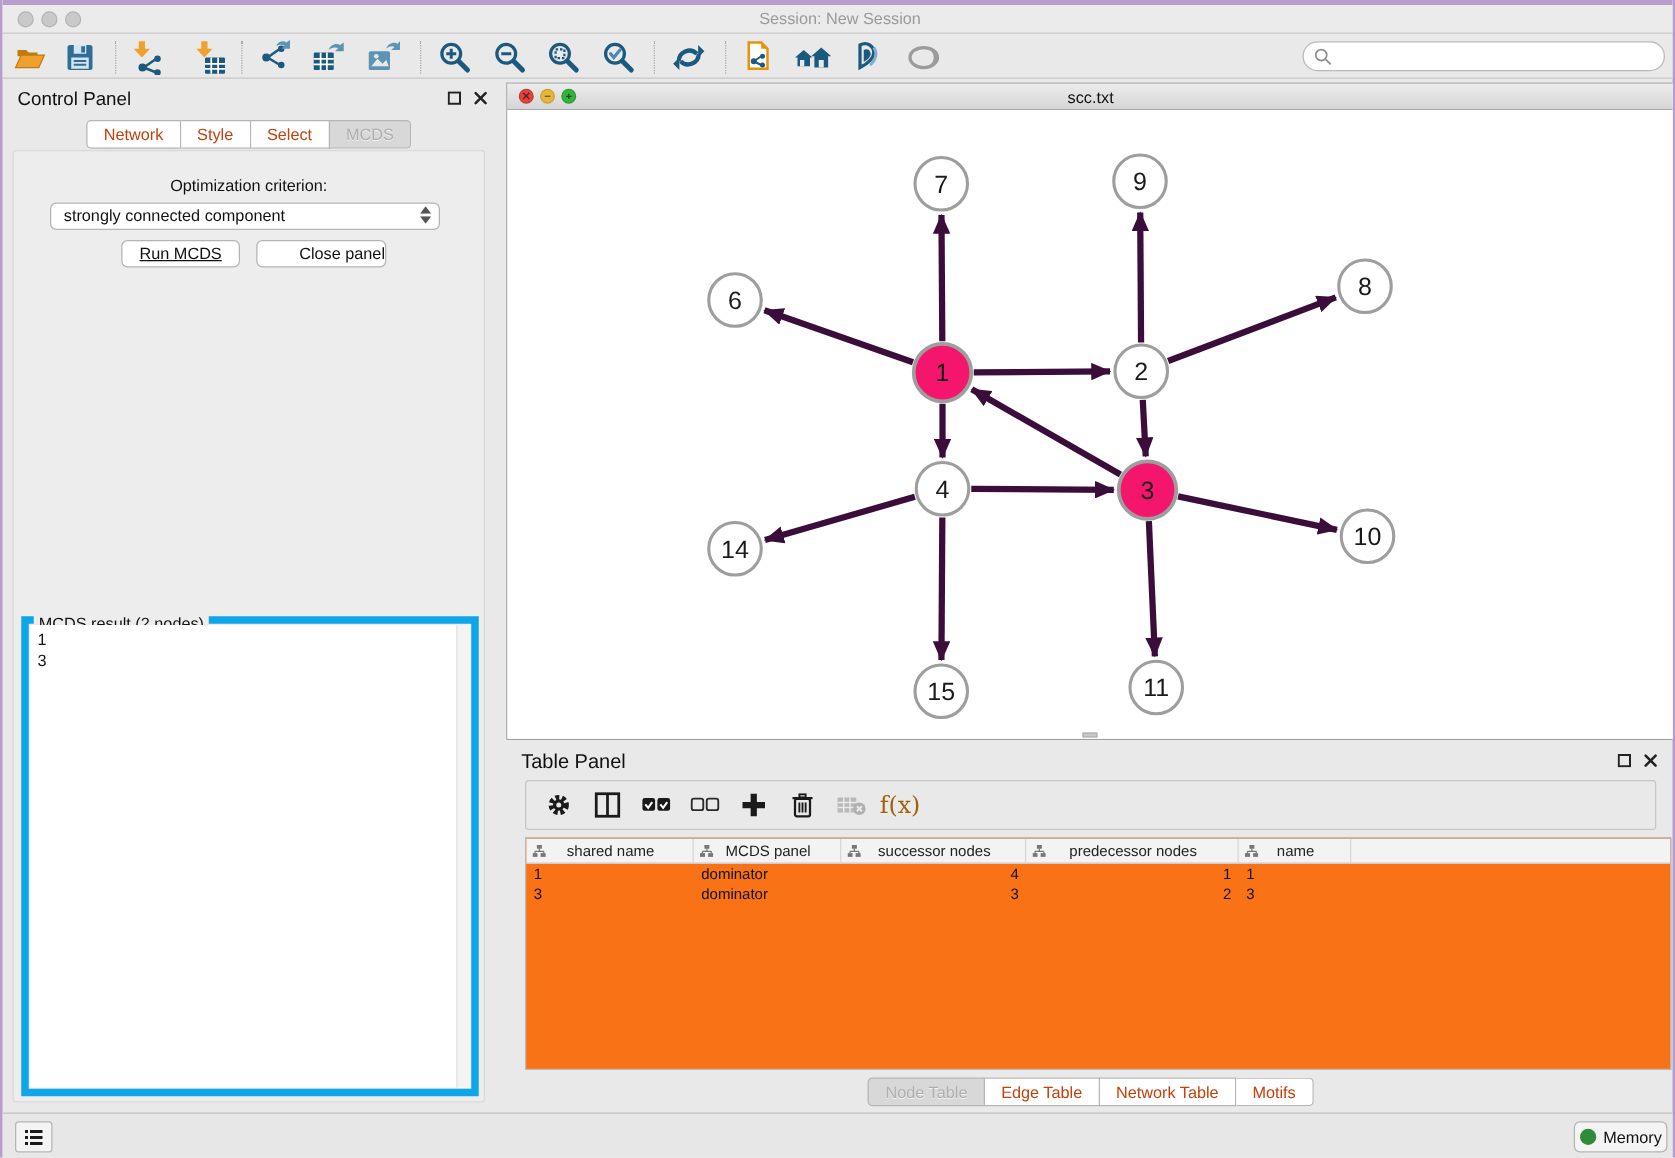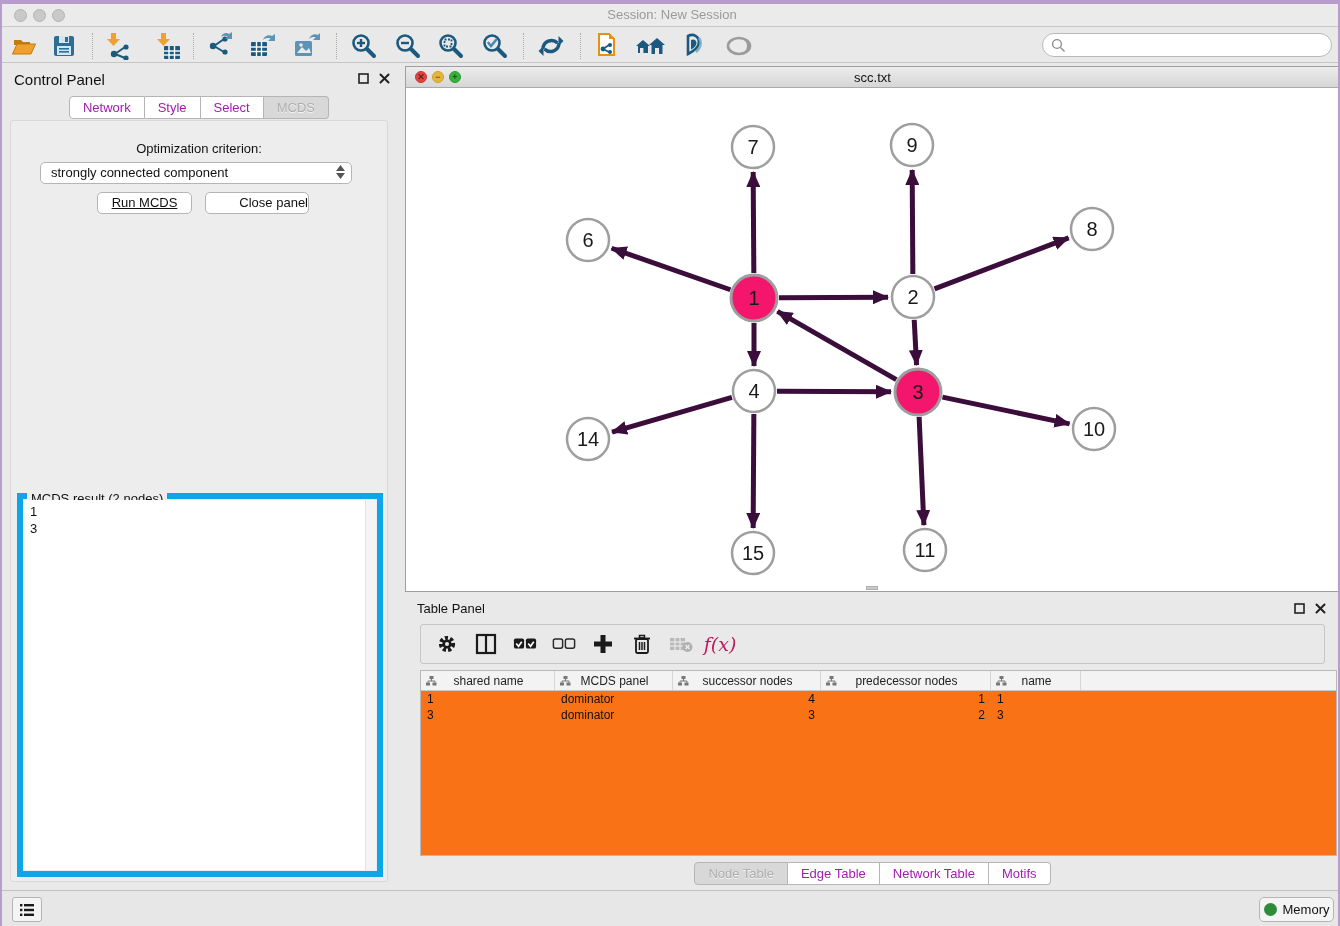--- a/index.html
+++ b/index.html
@@ -23,21 +23,21 @@
   
   .toolbar { left:0; top:28px; width:1340px; height:35px; background:#e9e9e9; border-bottom:1px solid #c6c6c6; }
   .tb-icon { position:absolute; top:3px; width:30px; height:30px; display:flex; align-items:center; justify-content:center; cursor:pointer; }
   .tb-sep { position:absolute; top:5px; height:26px; width:0; border-left:1px dotted #a9a9a9; }
   .searchbox { position:absolute; top:5px; left:1040px; width:290px; height:24px; background:#fff; border:1px solid #b9b9b9; border-radius:12px; display:flex; align-items:center; padding-left:8px; }
 
   
   .cp-title { left:12px; top:71px; font-size:15px; color:#111; }
   .panel-btns { display:flex; gap:10px; align-items:center; }
   .cp-tabs, .tp-tabs { display:flex; }
-  .tab { font-size:13px; padding:2px 13px; background:#fff; border:1px solid #b5b5b5; border-left:none; color:#a21caf; line-height:17px; cursor:pointer; }
+  .tab { font-size:13px; padding:2px 13px; background:#fff; border:1px solid #b5b5b5; border-left:none; color:#c2410c; line-height:17px; cursor:pointer; }
   .tab:first-child { border-left:1px solid #b5b5b5; border-radius:4px 0 0 4px; }
   .tab:last-child { border-radius:0 4px 4px 0; }
   .tab.sel { background:#d8d8d8; color:#aeaeae; text-shadow:0 1px 0 #f3f3f3; cursor:default; }
   .cp-content { left:8px; top:120px; width:378px; height:762px; background:#ededed; border:1px solid #d9d9d9; border-radius:3px; }
   .opt-label { width:100%; text-align:center; top:20px; font-size:13px; color:#111; }
   .dropdown { left:29px; top:41px; width:312px; height:22px; background:#fff; border:1px solid #b5b5b5; border-radius:5px; font-size:13px; line-height:20px; padding-left:10px; color:#111; cursor:pointer; }
   .dd-arrows { position:absolute; right:6px; top:2px; display:flex; flex-direction:column; gap:2px; }
   .btn { position:absolute; height:22px; background:#fff; border:1px solid #b5b5b5; border-radius:5px; font-size:13px; color:#111; text-align:center; line-height:20px; cursor:pointer; }
   .groupbox { left:6px; top:372px; width:366px; height:384px; border:6px solid #0ea5e9; }
   .groupbox-label { position:absolute; top:-8px; left:4px; background:#ededed; padding:0 4px; font-size:13px; color:#111; }
@@ -48,25 +48,25 @@
   .net-win { left:403px; top:66px; width:935px; height:526px; border:1px solid #9f9f9f; background:#fff; }
   .net-titlebar { height:21px; background:linear-gradient(#ececec,#d6d6d6); border-bottom:1px solid #aaa; position:relative; }
   .net-title { text-align:center; font-size:13px; color:#111; line-height:21px; }
   .tl { position:absolute; top:4px; width:12px; height:12px; border-radius:50%; font-size:9px; font-weight:bold; color:#7a3a00; text-align:center; line-height:12px; cursor:pointer; }
   .tl span { color:rgba(0,0,0,.55); position:relative; top:-1.5px; }
   .net-canvas { position:relative; width:933px; height:503px; background:#fff; }
   .net-grip { position:absolute; left:460px; bottom:1px; width:12px; height:4px; background:#c9c9c9; border:1px solid #b0b0b0; }
 
   
   .table-panel { left:403px; top:594px; width:935px; height:294px; }
-  .tp-title { left:12px; top:7px; font-size:13px; color:#111; }
+  .tp-title { left:12px; top:7px; font-size:16px; color:#111; }
   .tp-toolbar { left:15px; top:30px; width:905px; height:40px; border:1px solid #c6c6c6; border-radius:3px; display:flex; align-items:center; gap:15px; padding-left:14px; }
   .tp-tool { width:24px; height:24px; display:flex; align-items:center; justify-content:center; cursor:pointer; }
   .tp-tool.disabled { cursor:default; }
-  .fx { font-family:"DejaVu Serif", serif; font-style:italic; font-size:19px; color:#be185d; }
+  .fx { font-family:"DejaVu Serif", serif; font-size:19px; color:#a16207; }
   .dtable { left:15px; top:76px; width:917px; height:186px; background:#f97316; border:1px solid #b9b9b9; overflow:hidden; }
   .thead { display:flex; height:20px; background:#f3f3f3; border-bottom:1px solid #c9c9c9; }
   .th { display:flex; align-items:center; border-right:1px solid #d6d6d6; font-size:12px; color:#222; position:relative; }
   .th .th-label { flex:1; text-align:center; padding-right:14px; }
   .trow { display:flex; height:16px; font-size:12px; color:#111; }
   .td { padding:0 6px; line-height:16px; white-space:nowrap; }
   .tp-tabs-wrap { left:0; top:268px; width:935px; display:flex; justify-content:center; }
 
   
   .statusbar { left:0; top:890px; width:1340px; height:36px; background:#e7e7e7; border-top:1px solid #c2c2c2; }

